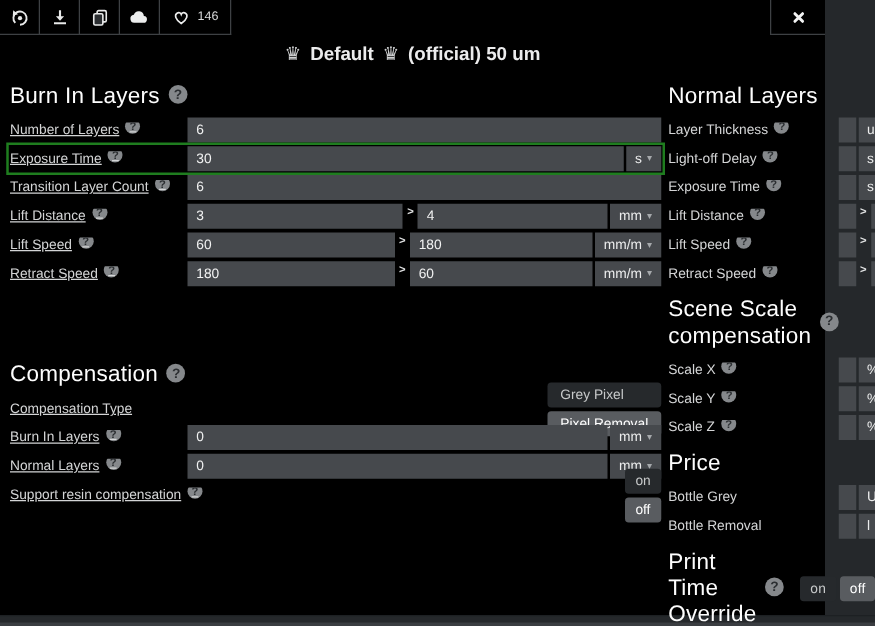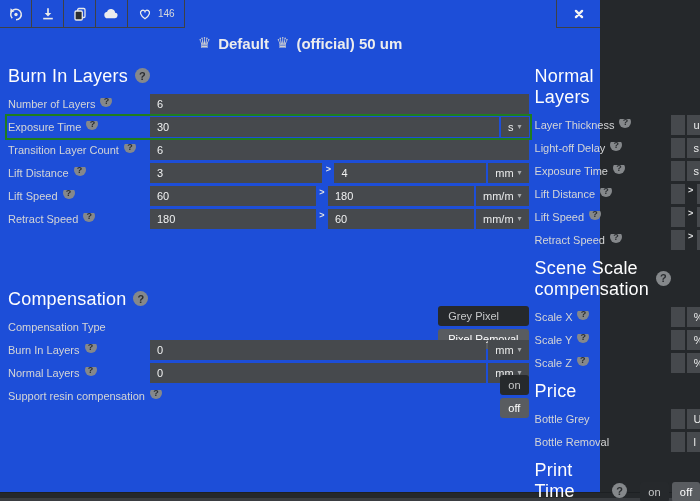--- a/index.html
+++ b/index.html
@@ -2,21 +2,21 @@
 <html><head>
 <meta charset="utf-8">
 <style>
   * { box-sizing: border-box; margin: 0; padding: 0; }
   html,body { width:700px; height:501px; overflow:hidden; }
   body {
     font-family: "Liberation Sans", sans-serif;
     background:#25282b;
     color:#e6e7e8;
   }
-  .modal { width:600px; height:492px; background:#1d4ed8; position:relative; }
+  .modal { width:660px; height:492px; background:#000000; position:relative; }
   .bottom-strip { height:9px; background:#25282b; border-top:1px solid #1d2023; }
   .bottom-strip .edge { height:3px; margin-top:5px; background:#3a3d41; }
 
   
   .toolbar { display:flex; height:28px; width:fit-content; }
   .tool {
     width:32px; height:28px; display:flex; align-items:center; justify-content:center;
     border-right:1px solid #3e4144; border-bottom:1px solid #3e4144; cursor:pointer;
   }
   .tool.wide { width:auto; padding:0 9px; gap:5px; }
@@ -50,21 +50,21 @@
     justify-content:center; transform:translateY(-3px); flex:0 0 auto; cursor:pointer;
   }
   .help.big { width:15px; height:15px; font-size:11px; transform:translateY(-1px); }
 
   .row { display:flex; align-items:center; height:20px; margin-bottom:3px; }
   .row.highlight { outline:2px solid #1f7d1f; outline-offset:1px; }
   .row-label {
     font-size:11px; color:#d4d5d6; display:flex; align-items:center; gap:5px;
     white-space:nowrap; overflow:hidden;
   }
-  .col-left .row-label { flex:0 0 142px; }
+  .col-left .row-label { flex:0 0 142px;text-decoration:underline; }
   .col-right .row-label { flex:0 0 136px; }
   .field { flex:1; display:flex; min-width:0; }
   input.val {
     flex:1; min-width:0; height:20px; background:#46494d; border:0; outline:none;
     color:#f1f2f2; font-size:11px; padding:0 7px; font-family:inherit;
   }
   .sep {
     flex:0 0 12px; display:flex; justify-content:center; align-self:flex-start;
     color:#e3e4e5; font-size:9px; font-weight:bold; line-height:10px; margin-top:1px;
   }

